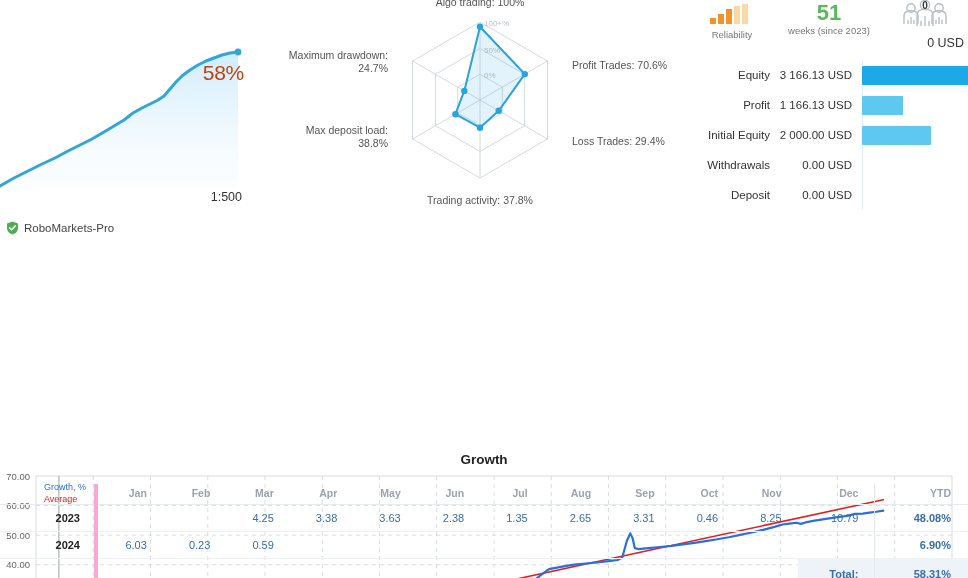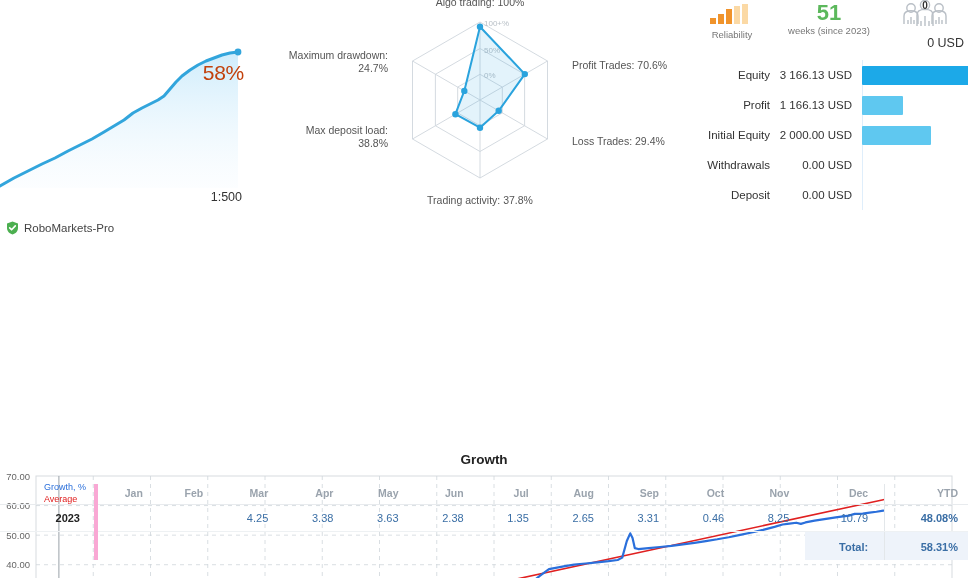--- a/index.html
+++ b/index.html
@@ -68,21 +68,21 @@
   }
   .months-table td{
     text-align:right;padding:7px 16px 7px 0;border-bottom:1px solid #eef1f3;
     color:#3a6ea5;font-size:11px;
   }
   .months-table th.yr,.months-table td.yr{
     width:80px;text-align:right;padding-right:14px;color:#222;font-weight:bold;
     border-right:4px solid #f9a8d4;
   }
   .months-table th.ytd,.months-table td.ytd{
-    border-left:1px solid #e3e7ea;padding-right:10px;font-weight:bold;
+    border-left:1px solid #e3e7ea;padding-right:17px;font-weight:bold;
   }
   .months-table td.ytd{color:#3a6ea5;}
   .total-row td{border-bottom:none;padding-top:9px;}
   .total-label{color:#222;font-weight:bold;}
   .total-cell{background:#eef3fa;color:#3a6ea5;font-weight:bold;}
   .total-filler{background:#eef3fa;}
 </style>
 </head>
 <body>
 
@@ -321,20 +321,36 @@
           <td>3.63</td>
           <td>2.38</td>
           <td>1.35</td>
           <td>2.65</td>
           <td>3.31</td>
           <td>0.46</td>
           <td>8.25</td>
           <td>10.79</td>
           <td class="ytd">48.08%</td>
         </tr>
+        <tr>
+          <td class="yr">2024</td>
+          <td>6.03</td>
+          <td>0.23</td>
+          <td>0.59</td>
+          <td></td>
+          <td></td>
+          <td></td>
+          <td></td>
+          <td></td>
+          <td></td>
+          <td></td>
+          <td></td>
+          <td></td>
+          <td class="ytd">6.90%</td>
+        </tr>
         <tr class="total-row">
           <td class="yr"></td>
           <td></td>
           <td></td>
           <td></td>
           <td></td>
           <td></td>
           <td></td>
           <td></td>
           <td></td>

